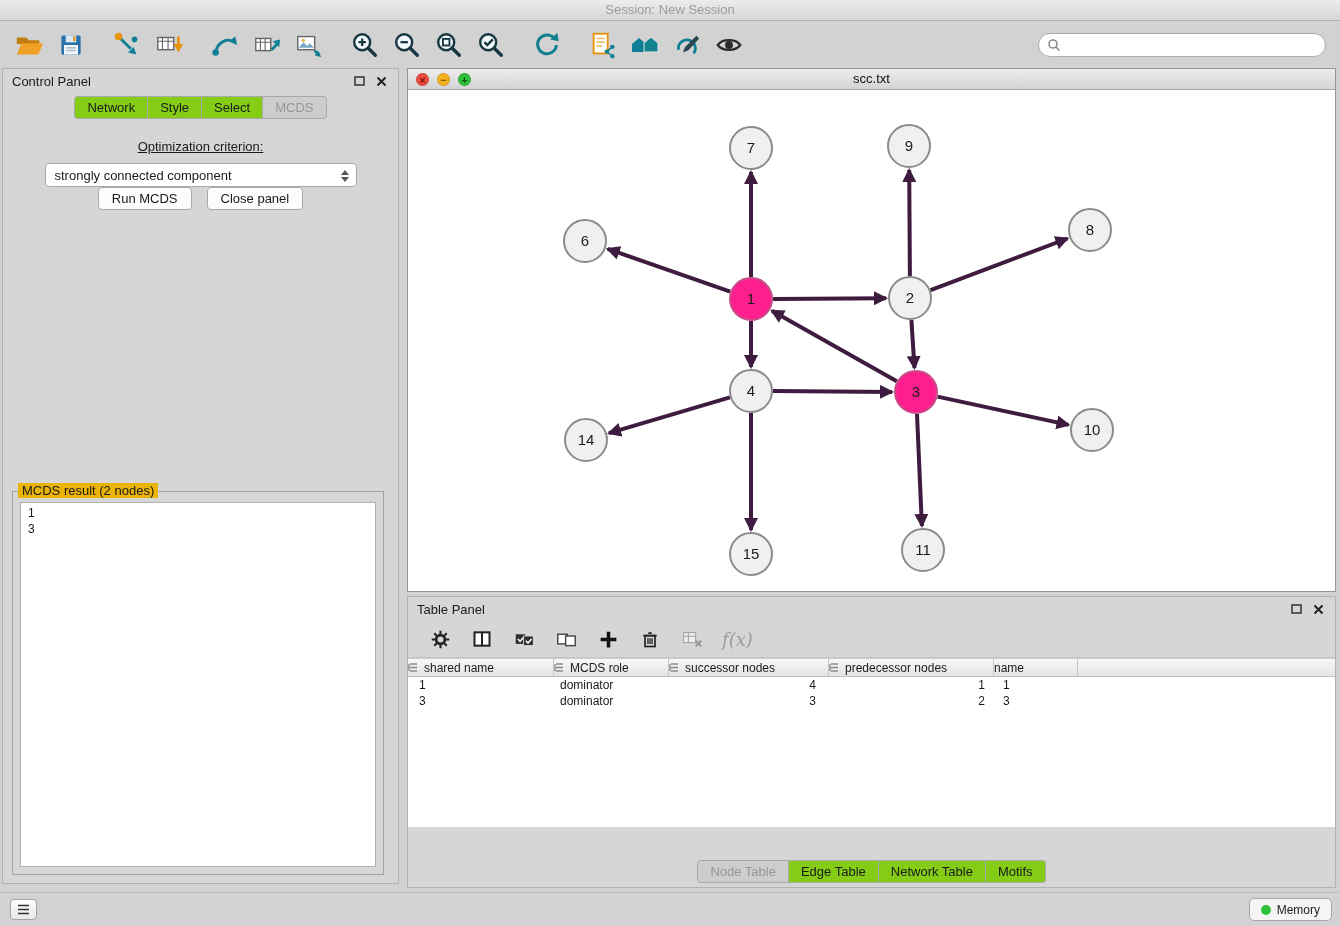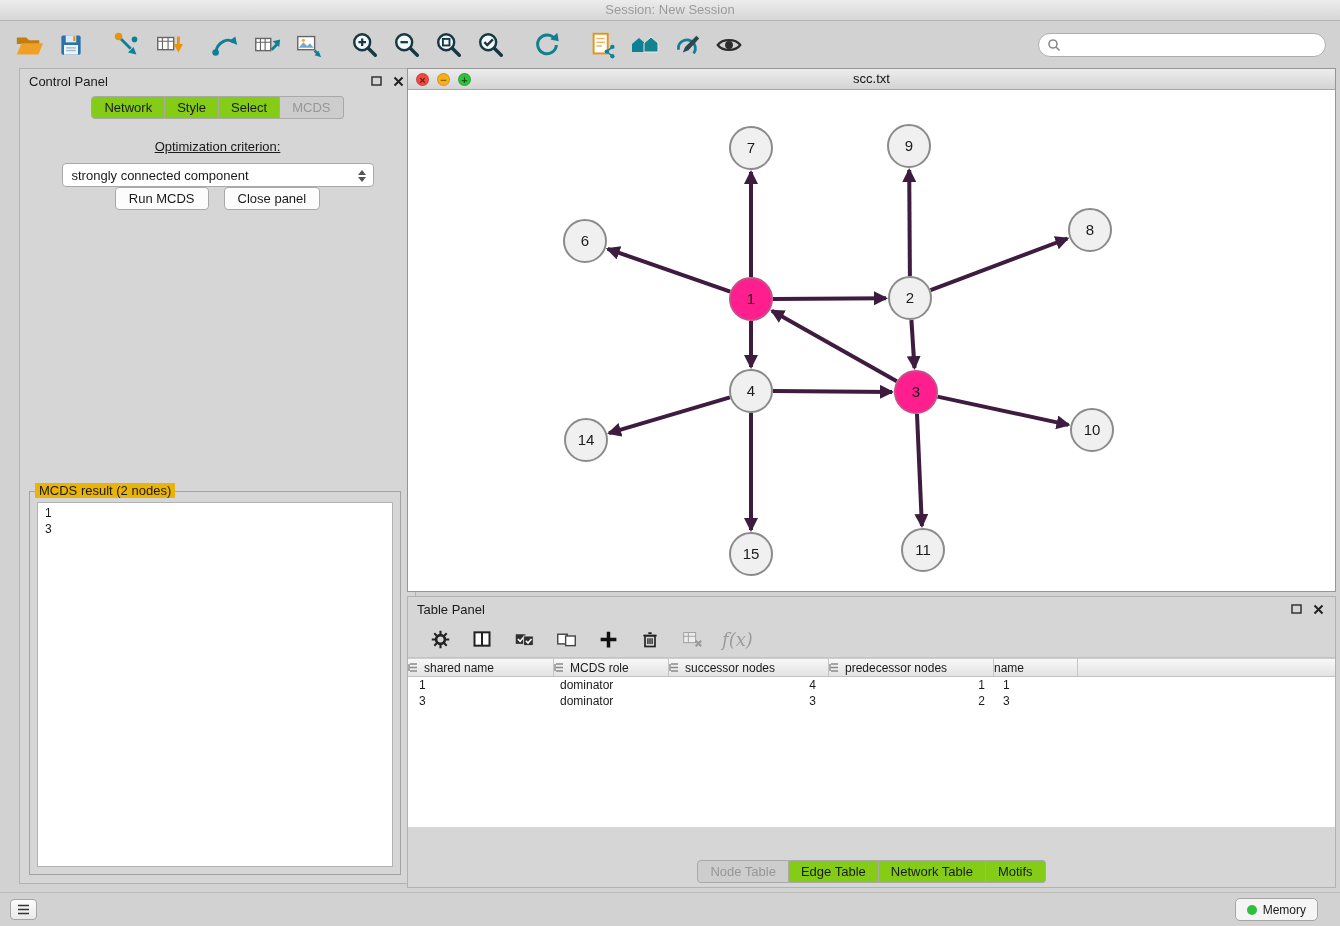--- a/index.html
+++ b/index.html
@@ -25,21 +25,21 @@
   .panel-header .sp { flex:1; }
   .hicon { width:16px; height:16px; display:flex; align-items:center; justify-content:center; margin-left:6px; }
   
   .seg { display:flex; }
   .seg .tab { background:#84cc16; border:1px solid #a9a9a9; border-left:none;
     padding:3px 12px; font-size:13px; color:#1a1a1a; line-height:15px; }
   .seg .tab:first-child { border-left:1px solid #a9a9a9; border-radius:4px 0 0 4px; }
   .seg .tab:last-child { border-radius:0 4px 4px 0; }
   .seg .tab.active { background:#cdcdcd; color:#979797; }
   
-  .control-panel { position:absolute; left:19px; top:68px; width:397px; height:816px;
+  .control-panel { position:absolute; left:2px; top:68px; width:397px; height:816px;
     background:#d6d6d6; border:1px solid #b2b2b2; }
   .cp-tabs { display:flex; justify-content:center; margin-top:3px; }
   .opt-label { text-align:center; margin-top:20px; font-size:13px;text-decoration:underline; }
   .dropdown { width:312px; height:24px; margin:9px auto 0 auto; background:#fff;
     border:1px solid #a9a9a9; border-radius:4px; display:flex; align-items:center;
     padding-left:9px; font-size:13px; position:relative; }
   .dropdown .stepper { position:absolute; right:4px; top:3px; width:13px; height:17px;
     display:flex; flex-direction:column; align-items:center; justify-content:center; gap:2px; }
   .stepper .up   { width:0; height:0; border-left:4px solid transparent; border-right:4px solid transparent; border-bottom:5px solid #555; }
   .stepper .down { width:0; height:0; border-left:4px solid transparent; border-right:4px solid transparent; border-top:5px solid #555; }
@@ -87,21 +87,21 @@
   .c3 { width:165px; text-align:right; padding-right:9px; }
   .c4 { width:84px;  padding-left:9px; }
   .tp-tabs { position:absolute; bottom:4px; left:0; right:0; display:flex; justify-content:center; }
   
   .statusbar { position:absolute; left:0; right:0; bottom:0; height:34px;
     background:#d2d2d2; border-top:1px solid #bcbcbc; }
   .list-btn { position:absolute; left:10px; top:6px; width:27px; height:21px;
     border:1px solid #a5a5a5; border-radius:4px;
     background:linear-gradient(#fdfdfd,#e9e9e9);
     display:flex; align-items:center; justify-content:center; }
-  .memory-btn { position:absolute; right:22px; top:5px; height:23px;
+  .memory-btn { position:absolute; right:8px; top:5px; height:23px;
     border:1px solid #a5a5a5; border-radius:5px; background:#f5f5f5;
     display:flex; align-items:center; gap:6px; padding:0 11px; font-size:12px; }
   .green-dot { width:10px; height:10px; border-radius:50%; background:#2fc13c; }
 </style>
 </head>
 <body>
 
 <div class="titlebar">
   <span>Session: New Session</span>
 </div>

